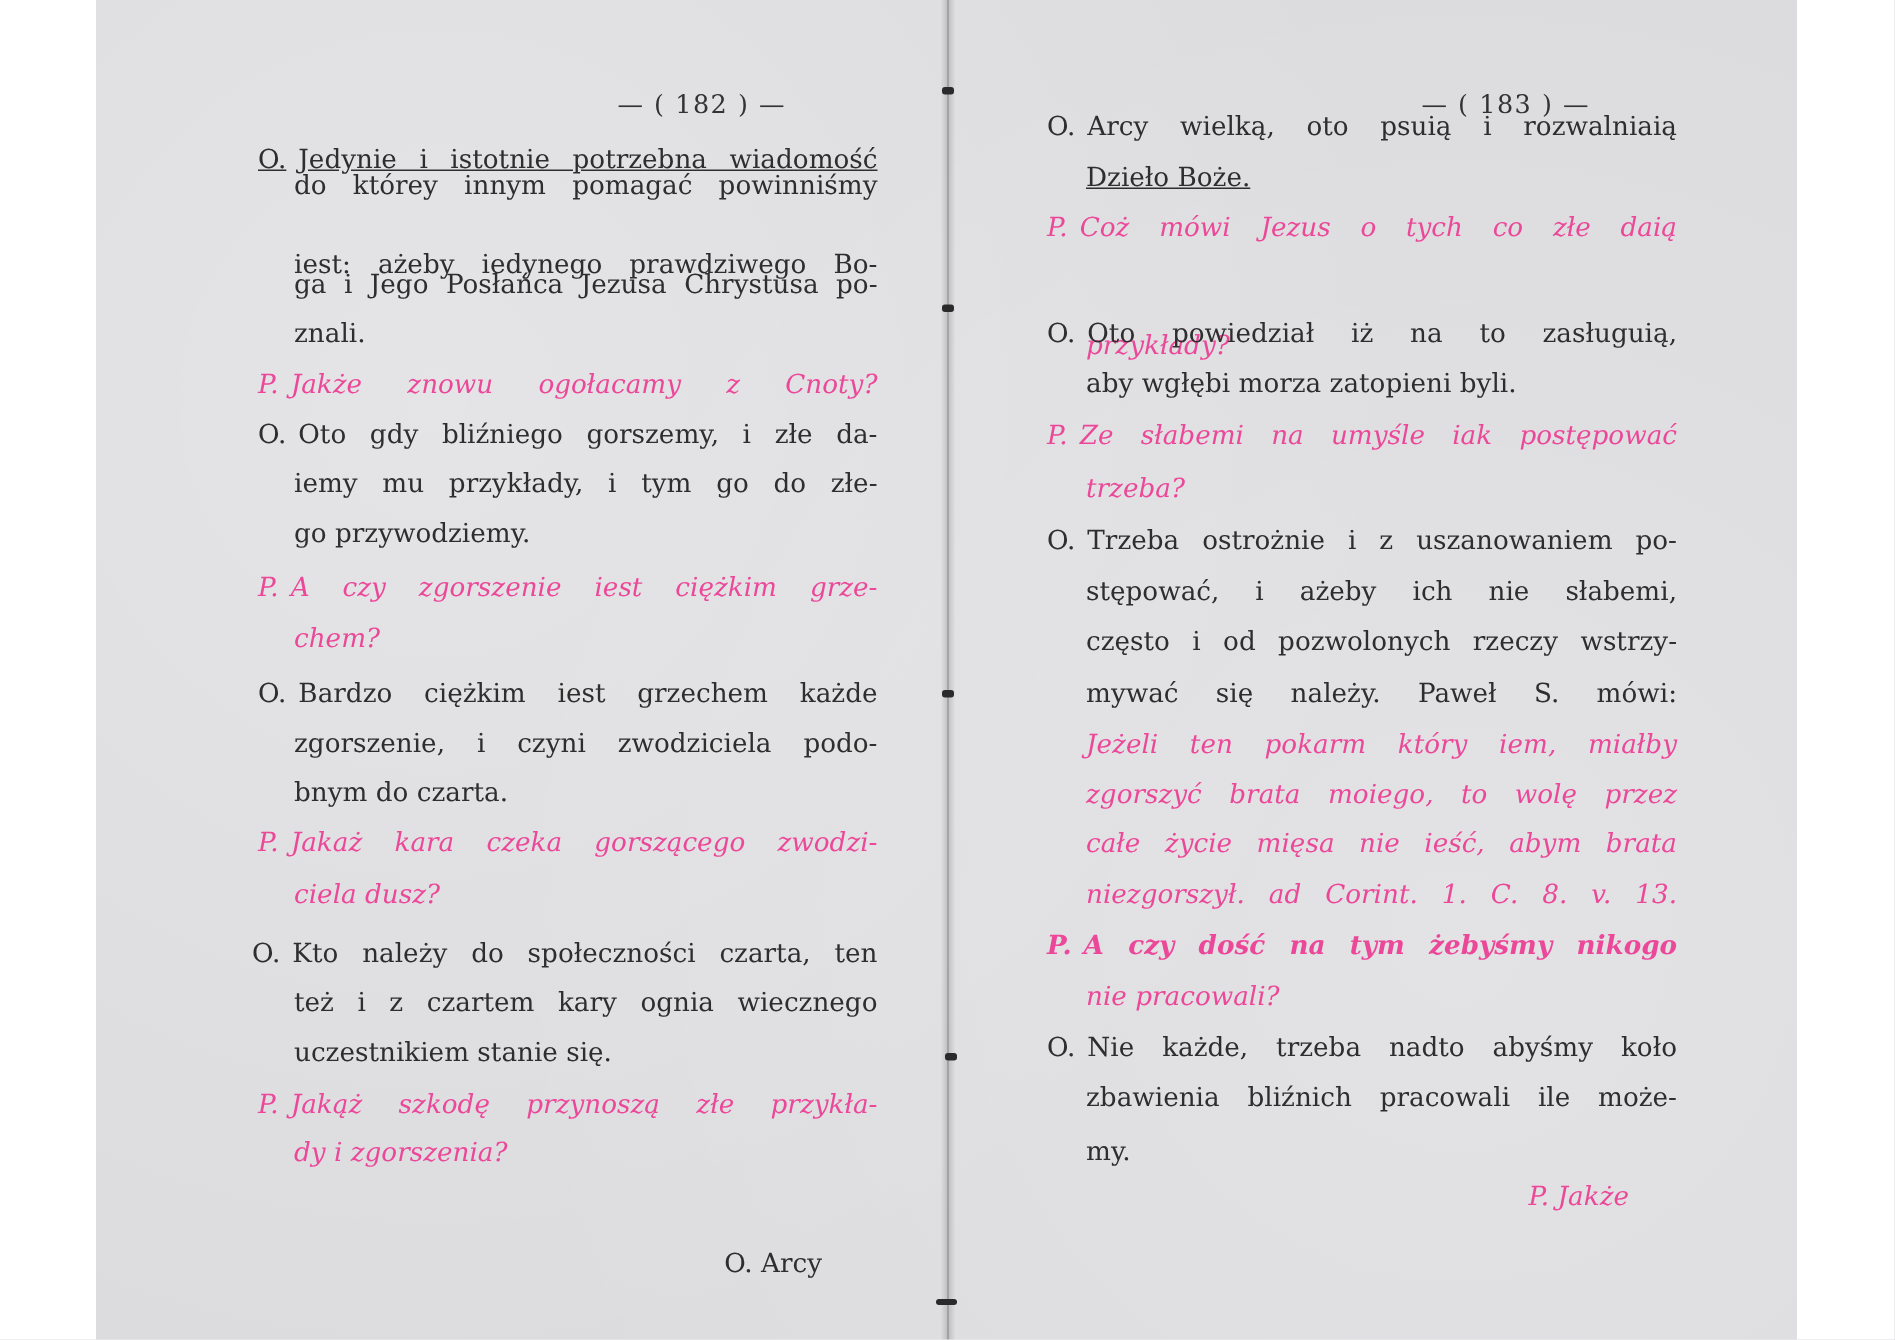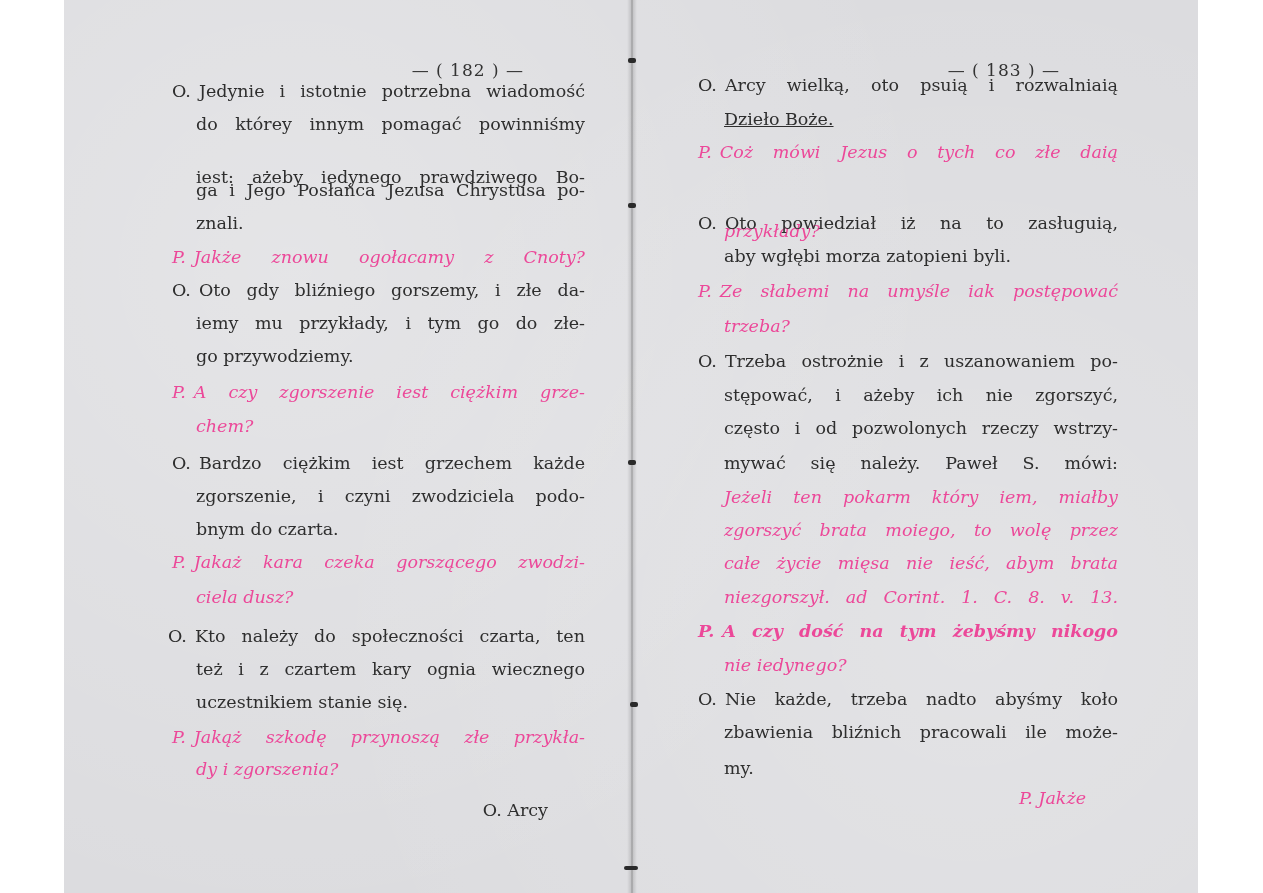--- a/index.html
+++ b/index.html
@@ -49,21 +49,21 @@
   <div class="gutter-mark" style="left:564px; top:58px;"></div>
   <div class="gutter-mark" style="left:564px; top:203px;"></div>
   <div class="gutter-mark" style="left:564px; top:460px;"></div>
   <div class="gutter-mark" style="left:566px; top:702px;"></div>
   <div class="gutter-mark" style="left:560px; top:866px; width:14px; height:4px;"></div>
 </div>
 
 <div class="page left">
   <div class="folio">— ( 182 ) —</div>
 
-  <div class="line" style="top:80px; left:72px; width:413px;"><span class="label">O.</span><span>Jedynie i istotnie potrzebna wiadomość</span></div>
+  <div class="line" style="top:96px; left:72px; width:413px;text-decoration:underline;"><span class="label">O.</span><span>Jedynie i istotnie potrzebna wiadomość</span></div>
   <div class="line" style="top:113px; left:96px; width:389px;"><span>do którey innym pomagać powinniśmy</span></div>
   <div class="line" style="top:146px; left:96px; width:389px;margin-top:20px;"><span>iest: ażeby iedynego prawdziwego Bo-</span></div>
   <div class="line" style="top:179px; left:96px; width:389px;"><span>ga i Jego Posłańca Jezusa Chrystusa po-</span></div>
   <div class="line short" style="top:212px; left:96px;"><span>znali.</span></div>
 
   <div class="line q" style="top:246px; left:72px; width:413px;"><span class="label">P.</span><span>Jakże znowu ogołacamy z Cnoty?</span></div>
   <div class="line" style="top:279px; left:72px; width:413px;"><span class="label">O.</span><span>Oto gdy bliźniego gorszemy, i złe da-</span></div>
   <div class="line" style="top:312px; left:96px; width:389px;"><span>iemy mu przykłady, i tym go do złe-</span></div>
   <div class="line short" style="top:345px; left:96px;"><span>go przywodziemy.</span></div>
 
@@ -77,49 +77,49 @@
   <div class="line q" style="top:551px; left:72px; width:413px;"><span class="label">P.</span><span>Jakaż kara czeka gorszącego zwodzi-</span></div>
   <div class="line q short" style="top:586px; left:96px;"><span>ciela dusz?</span></div>
 
   <div class="line" style="top:625px; left:68px; width:417px;"><span class="label">O.</span><span>Kto należy do społeczności czarta, ten</span></div>
   <div class="line" style="top:658px; left:96px; width:389px;"><span>też i z czartem kary ognia wiecznego</span></div>
   <div class="line short" style="top:691px; left:96px;"><span>uczestnikiem stanie się.</span></div>
 
   <div class="line q" style="top:726px; left:72px; width:413px;"><span class="label">P.</span><span>Jakąż szkodę przynoszą złe przykła-</span></div>
   <div class="line q short" style="top:758px; left:96px;"><span>dy i zgorszenia?</span></div>
 
-  <div class="line catch" style="top:799px; left:300px; width:148px;">O. Arcy</div>
+  <div class="line catch" style="top:832px; left:300px; width:148px;">O. Arcy</div>
 </div>
 
 <div class="page right">
   <div class="folio">— ( 183 ) —</div>
 
   <div class="line" style="top:74px; left:62px; width:420px;"><span class="label">O.</span><span>Arcy wielką, oto psuią i rozwalniaią</span></div>
   <div class="line short" style="top:108px; left:88px;text-decoration:underline;"><span>Dzieło Boże.</span></div>
 
   <div class="line q" style="top:141px; left:62px; width:420px;"><span class="label">P.</span><span>Coż mówi Jezus o tych co złe daią</span></div>
   <div class="line q short" style="top:172px; left:88px;margin-top:48px;"><span>przykłady?</span></div>
 
   <div class="line short" style="top:245px; left:88px;"><span>aby wgłębi morza zatopieni byli.</span></div>
   <div class="line" style="top:212px; left:62px; width:420px;"><span class="label">O.</span><span>Oto powiedział iż na to zasługuią,</span></div>
 
   <div class="line q" style="top:280px; left:62px; width:420px;"><span class="label">P.</span><span>Ze słabemi na umyśle iak postępować</span></div>
   <div class="line q short" style="top:315px; left:88px;"><span>trzeba?</span></div>
 
   <div class="line" style="top:350px; left:62px; width:420px;"><span class="label">O.</span><span>Trzeba ostrożnie i z uszanowaniem po-</span></div>
-  <div class="line" style="top:384px; left:88px; width:394px;"><span>stępować, i ażeby ich nie zgorszyć,</span></div>
+  <div class="line" style="top:384px; left:88px; width:394px;"><span>stępować, i ażeby ich nie słabemi,</span></div>
   <div class="line" style="top:417px; left:88px; width:394px;"><span>często i od pozwolonych rzeczy wstrzy-</span></div>
   <div class="line" style="top:452px; left:88px; width:394px;"><span>mywać się należy. Paweł S. mówi:</span></div>
 
   <div class="line q" style="top:486px; left:88px; width:394px;"><span>Jeżeli ten pokarm który iem, miałby</span></div>
   <div class="line q" style="top:519px; left:88px; width:394px;"><span>zgorszyć brata moiego, to wolę przez</span></div>
   <div class="line q" style="top:552px; left:88px; width:394px;"><span>całe życie mięsa nie ieść, abym brata</span></div>
   <div class="line q" style="top:586px; left:88px; width:394px;"><span>niezgorszył. ad Corint. 1. C. 8. v. 13.</span></div>
 
   <div class="line q" style="top:620px; left:62px; width:420px;font-weight:bold;"><span class="label">P.</span><span>A czy dość na tym żebyśmy nikogo</span></div>
-  <div class="line q short" style="top:654px; left:88px;"><span>nie iedynego?</span></div>
+  <div class="line q short" style="top:654px; left:88px;"><span>nie pracowali?</span></div>
 
   <div class="line" style="top:688px; left:62px; width:420px;"><span class="label">O.</span><span>Nie każde, trzeba nadto abyśmy koło</span></div>
   <div class="line" style="top:721px; left:88px; width:394px;"><span>zbawienia bliźnich pracowali ile może-</span></div>
   <div class="line short" style="top:757px; left:88px;"><span>my.</span></div>
 
   <div class="line q catch" style="top:787px; left:340px; width:110px;">P. Jakże</div>
 </div>
 
 </body></html>

